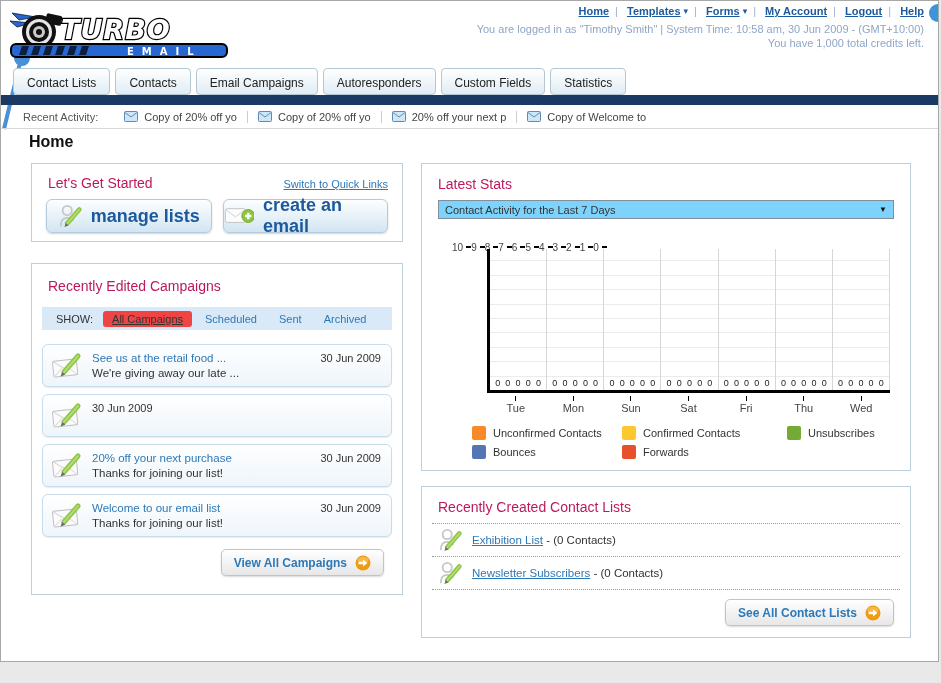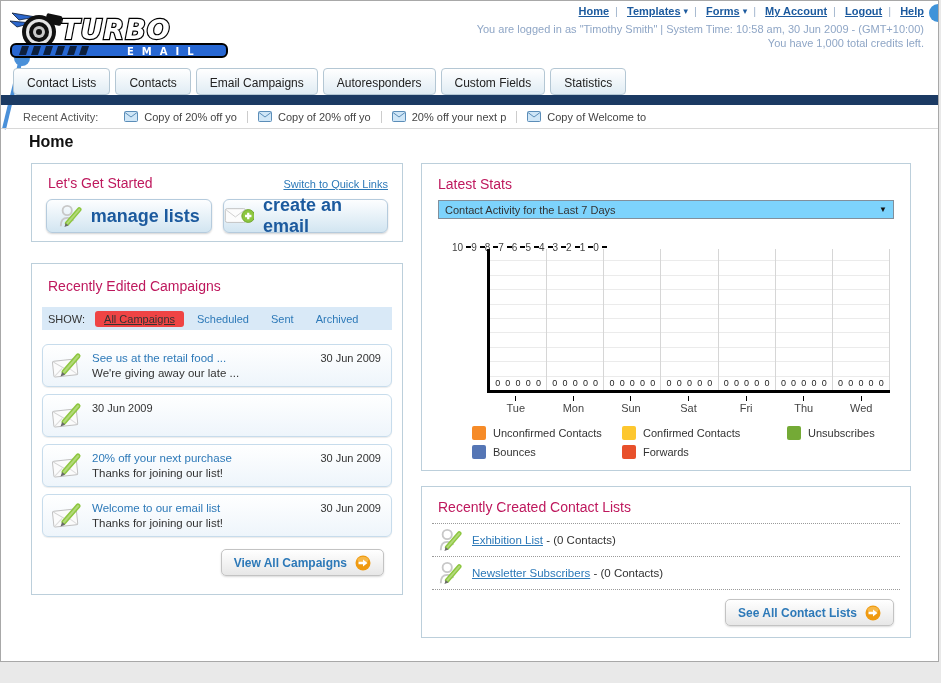--- a/index.html
+++ b/index.html
@@ -51,21 +51,21 @@
   .gs-btn-row { display:flex; gap:11px; margin:8px 14px 0; }
   .gs-btn { flex:1; height:34px; border:1px solid #b5cbdd; border-radius:6px;
             background:linear-gradient(#fdfeff,#d2e5f1); box-shadow:0 1px 2px rgba(0,0,0,.18);
             display:flex; align-items:center; justify-content:center; gap:9px;
             color:#1c5a9e; font-weight:bold; font-size:18px; cursor:pointer; }
 
   
   .panel-camp { top:262px; left:30px; width:372px; height:332px; }
   .camp-title { margin:14px 16px 0; }
   .show-bar { margin:13px 10px 0; background:#d9e9f7; height:23px; display:flex; align-items:center;
-              gap:4px; font-size:11px; padding:0 6px; }
+              gap:4px; font-size:11px; padding:0 14px; }
   .show-label { color:#333; margin-right:6px; }
   .filter { color:#2d79b8; padding:2px 9px; cursor:pointer; }
   .filter.active { background:#ef4444; border-radius:3px; color:#333;text-decoration:underline; }
   .camp-list { margin:14px 10px 0; display:flex; flex-direction:column; gap:7px; }
   .camp-item { border:1px solid #c7dcec; border-radius:6px; background:linear-gradient(#ffffff,#eef5fb);
                height:43px; display:flex; align-items:center; padding:0 10px 0 8px; gap:9px;
                box-shadow:0 1px 1px rgba(0,0,0,.08); }
   .camp-icon { width:32px; height:27px; }
   .camp-text { flex:1; line-height:14px; }
   .camp-title-link { font-size:11.5px; color:#2d79b8; text-decoration:none; display:block; }

